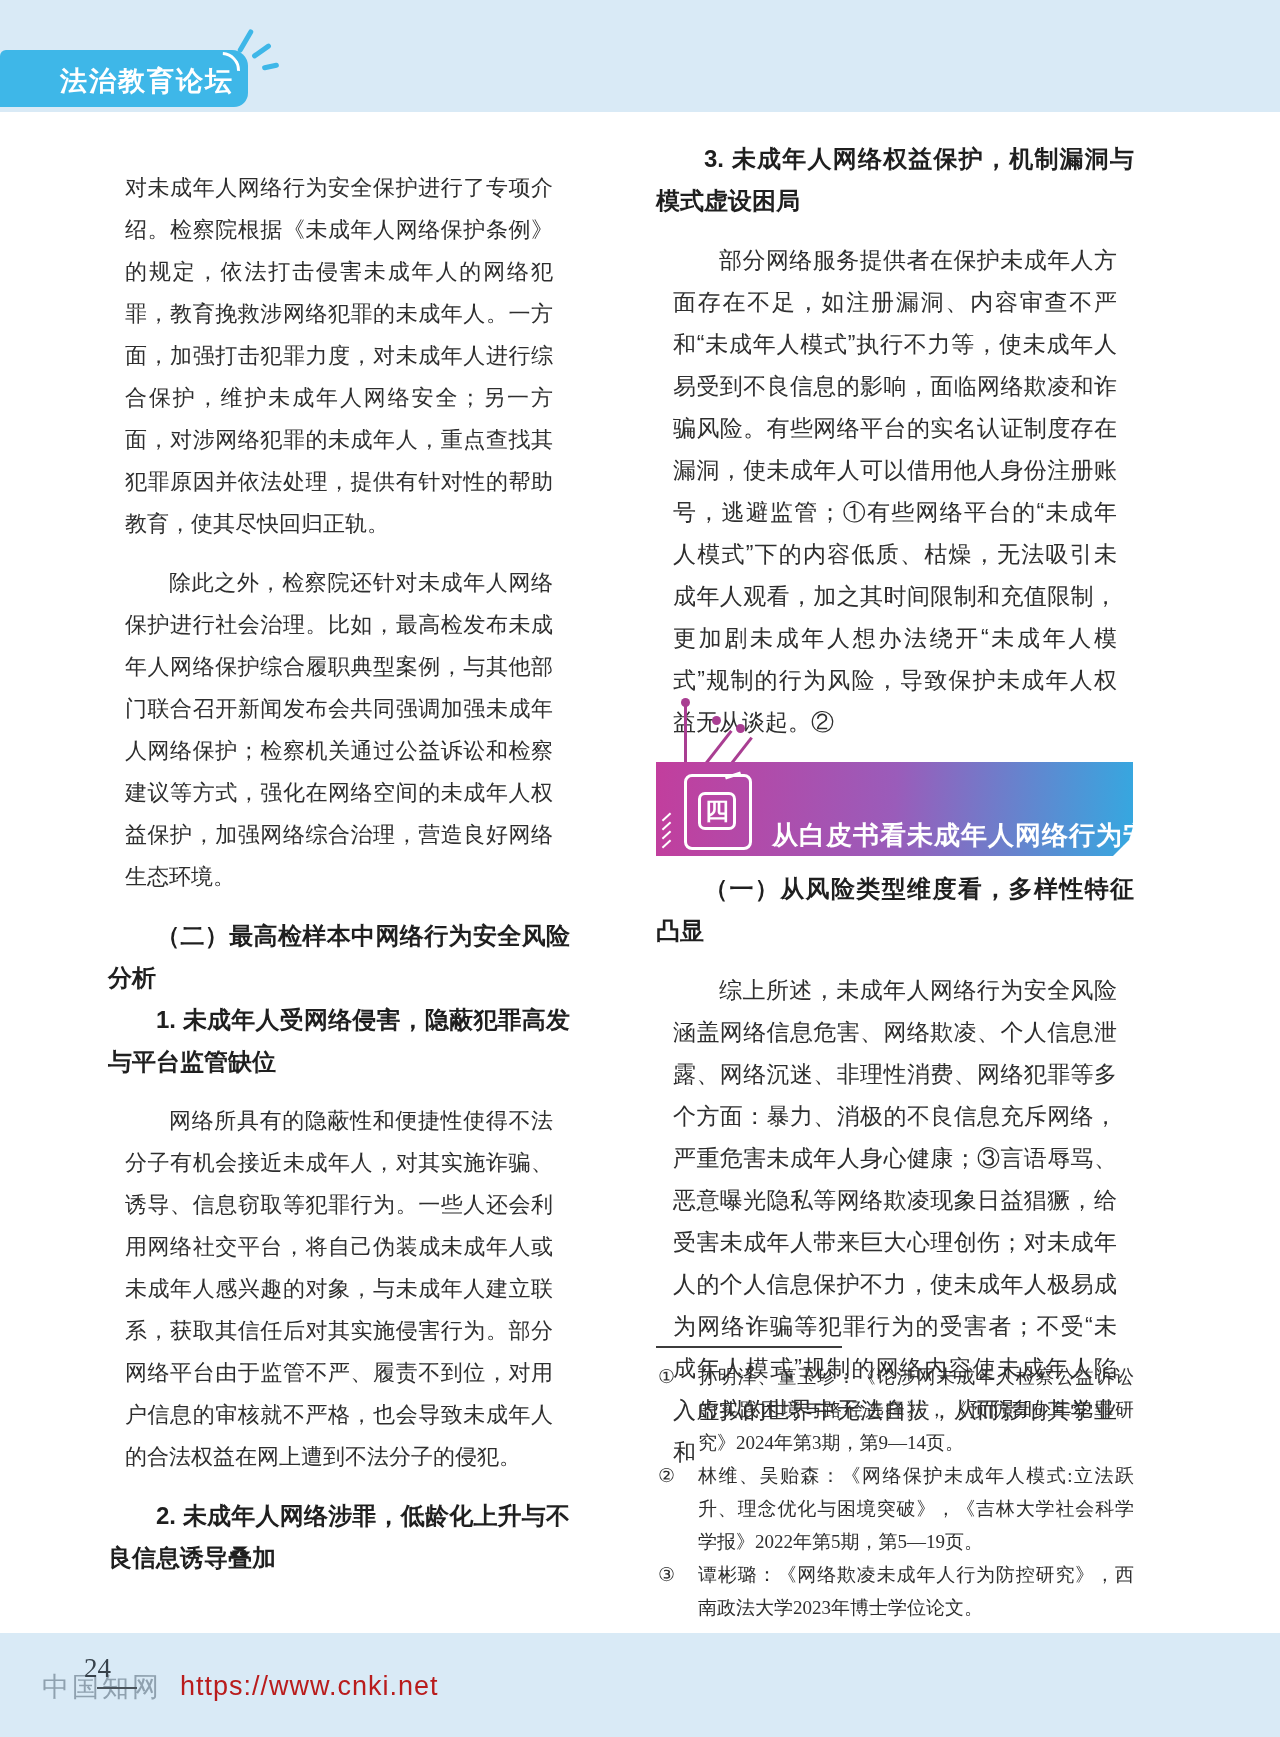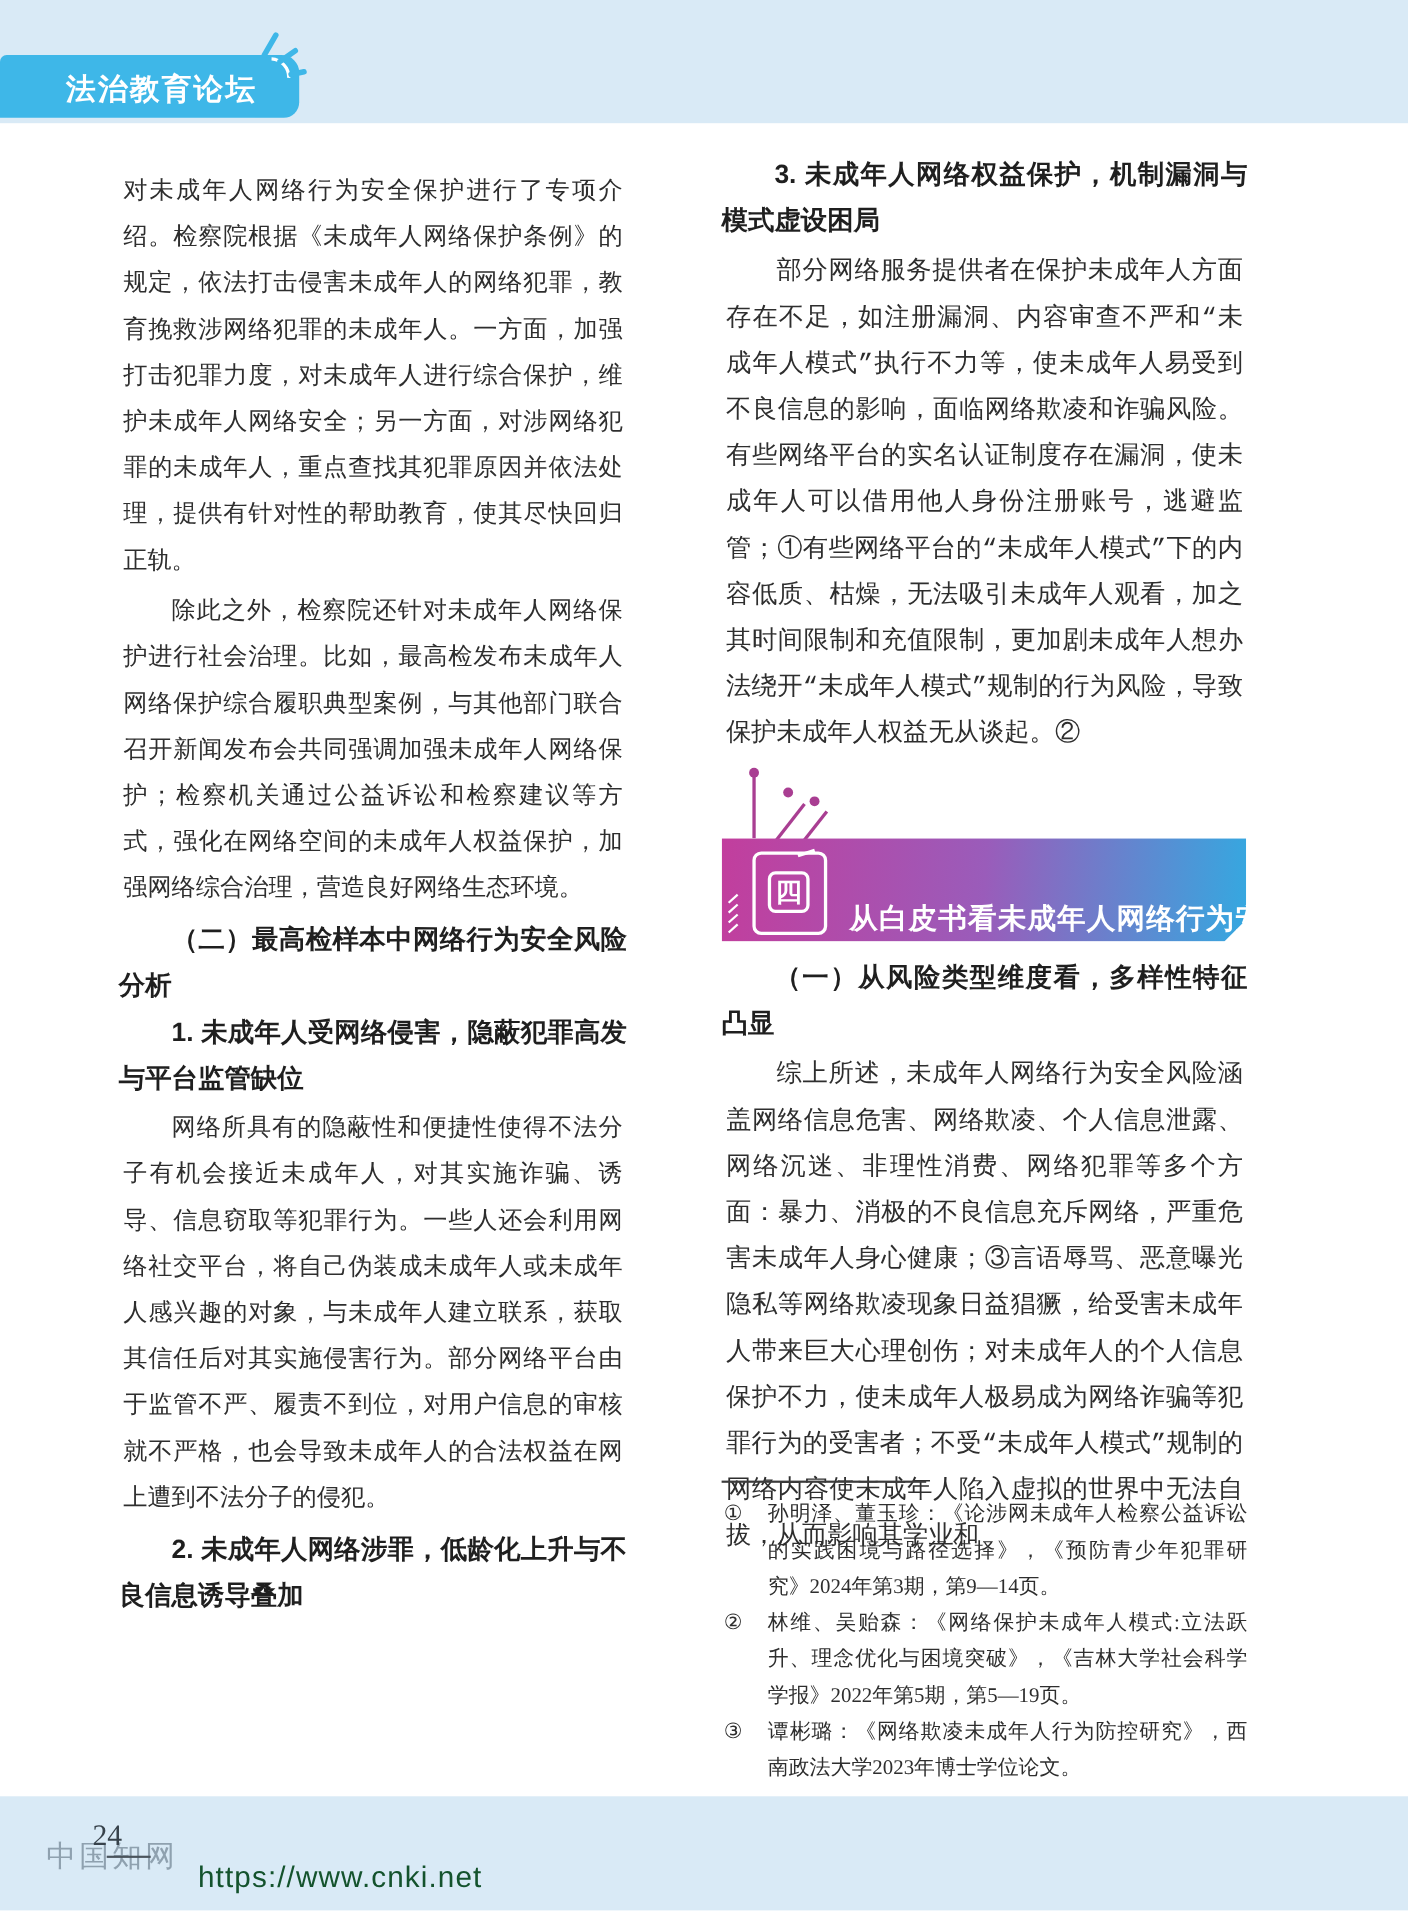--- a/index.html
+++ b/index.html
@@ -1,36 +1,36 @@
 <!DOCTYPE html>
 <html><head>
 <meta charset="utf-8">
 <style>
   html,body{margin:0;padding:0;background:#ffffff;}
   .page{position:relative;width:1280px;height:1737px;background:#ffffff;overflow:hidden;color:#2e2e2e;}
 
   
   .band-top{position:absolute;left:0;top:0;width:1280px;height:112px;background:#d9eaf6;}
   .tab{position:absolute;left:0;top:50px;width:248px;height:57px;background:#3eb7e8;
-       border-radius:6px 16px 14px 0;padding-left:24px;}
+       border-radius:6px 16px 14px 0;}
   .tab-label{position:absolute;left:60px;top:13px;font-family:"Liberation Sans",sans-serif;
        font-weight:700;font-size:27px;color:#ffffff;letter-spacing:2px;white-space:nowrap;}
   .tab-arc{position:absolute;right:8px;top:2px;width:30px;height:30px;border:3px solid transparent;
        border-top-color:#ffffff;border-radius:50%;transform:rotate(48deg);}
   .splash{position:absolute;background:#3eb7e8;border-radius:4px;}
   .splash1{left:243px;top:28px;width:5px;height:26px;transform:rotate(30deg);}
   .splash2{left:259px;top:40px;width:5px;height:22px;transform:rotate(55deg);}
   .splash3{left:268px;top:58px;width:5px;height:17px;transform:rotate(78deg);}
 
   
   .col-left{position:absolute;left:108px;top:150px;width:462px;}
   .r-top{position:absolute;left:656px;top:138px;width:478px;}
   .r-mid{position:absolute;left:656px;top:868px;width:478px;}
-  .para{font-family:Liberation Mono, monospace;font-size:22px;line-height:42px;
-        text-align:justify;text-indent:2em;word-break:break-all;margin:4px;}
+  .para{font-family:Liberation Sans, sans-serif;font-size:22px;line-height:42px;
+        text-align:justify;text-indent:2em;word-break:break-all;margin:17px;}
   .para.noindent{text-indent:0;}
   .r-top .para,.r-mid .para{font-size:23px;}
   .subhead{font-family:"Liberation Sans",sans-serif;font-weight:700;font-size:24px;
         line-height:42px;text-align:justify;text-indent:2em;word-break:break-all;
         margin:0;color:#1f1f1f;}
 
   
   .banner{position:absolute;left:656px;top:762px;width:477px;height:94px;}
   .banner-bg{position:absolute;left:0;top:0;right:0;bottom:0;
         background:linear-gradient(94deg,#c23e9d 0%,#9a5cba 50%,#35a8e0 100%);
@@ -62,21 +62,21 @@
   .fn-marker{position:absolute;left:2px;top:0;}
 
   
   .band-bottom{position:absolute;left:0;top:1633px;width:1280px;height:104px;background:#d9eaf6;}
   .footer-brand{position:absolute;left:42px;top:36px;font-family:"Liberation Sans",sans-serif;
         font-size:27px;color:#8fa1af;letter-spacing:3px;}
   .footer-page{position:absolute;left:84px;top:20px;font-family:Liberation Serif, serif;
         font-size:27px;color:#37424b;}
   .footer-page-line{position:absolute;left:97px;top:54px;width:40px;height:2px;background:#4a545c;}
   .footer-url{position:absolute;left:180px;top:38px;font-family:"Liberation Sans",sans-serif;
-        font-size:27px;color:#14532d;letter-spacing:1px;margin-top:20px;}
+        font-size:27px;color:#b91c1c;letter-spacing:1px;}
 </style>
 </head>
 <body>
 
 <div class="page">
 
   <div class="band-top">
     <div class="tab">
       <span class="tab-label">法治教育论坛</span>
       <span class="tab-arc"></span>

